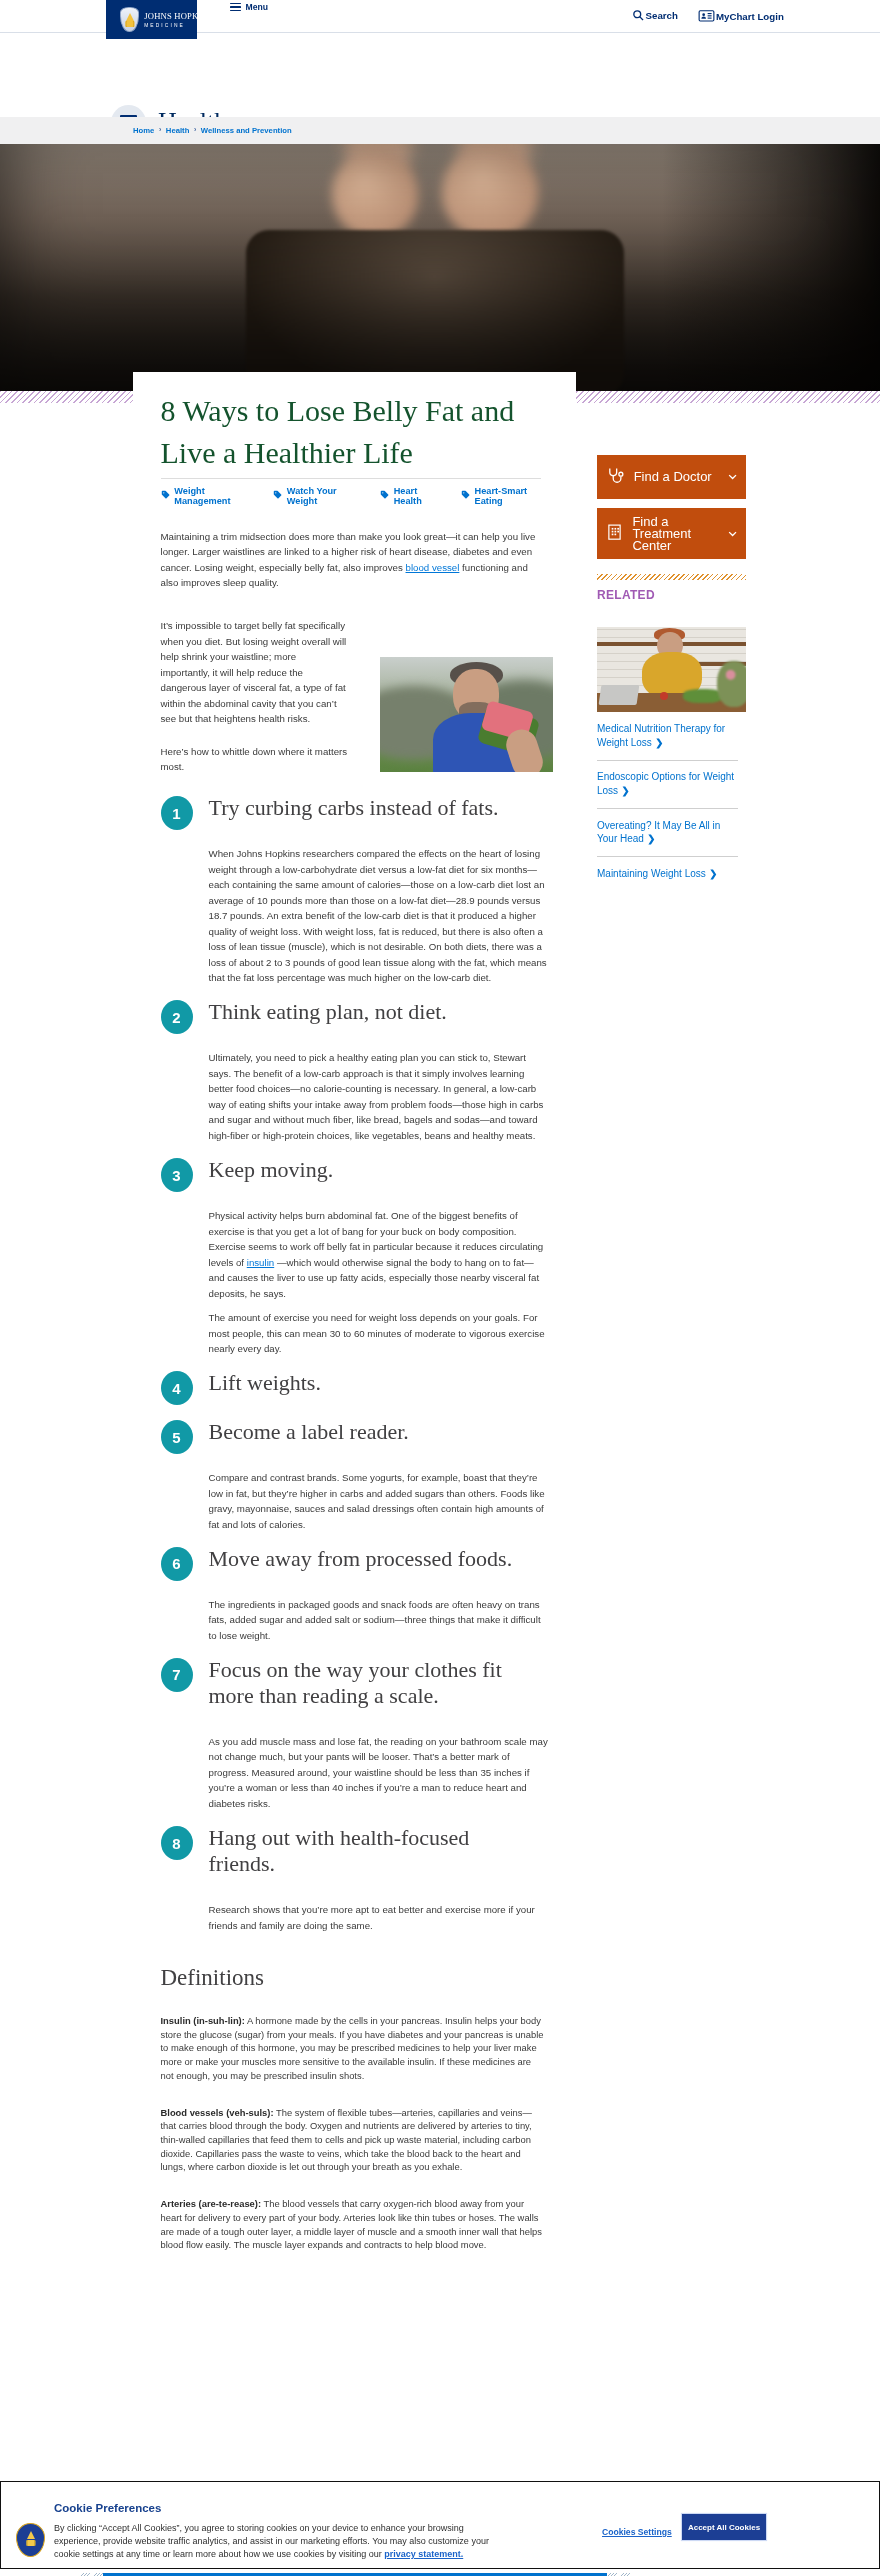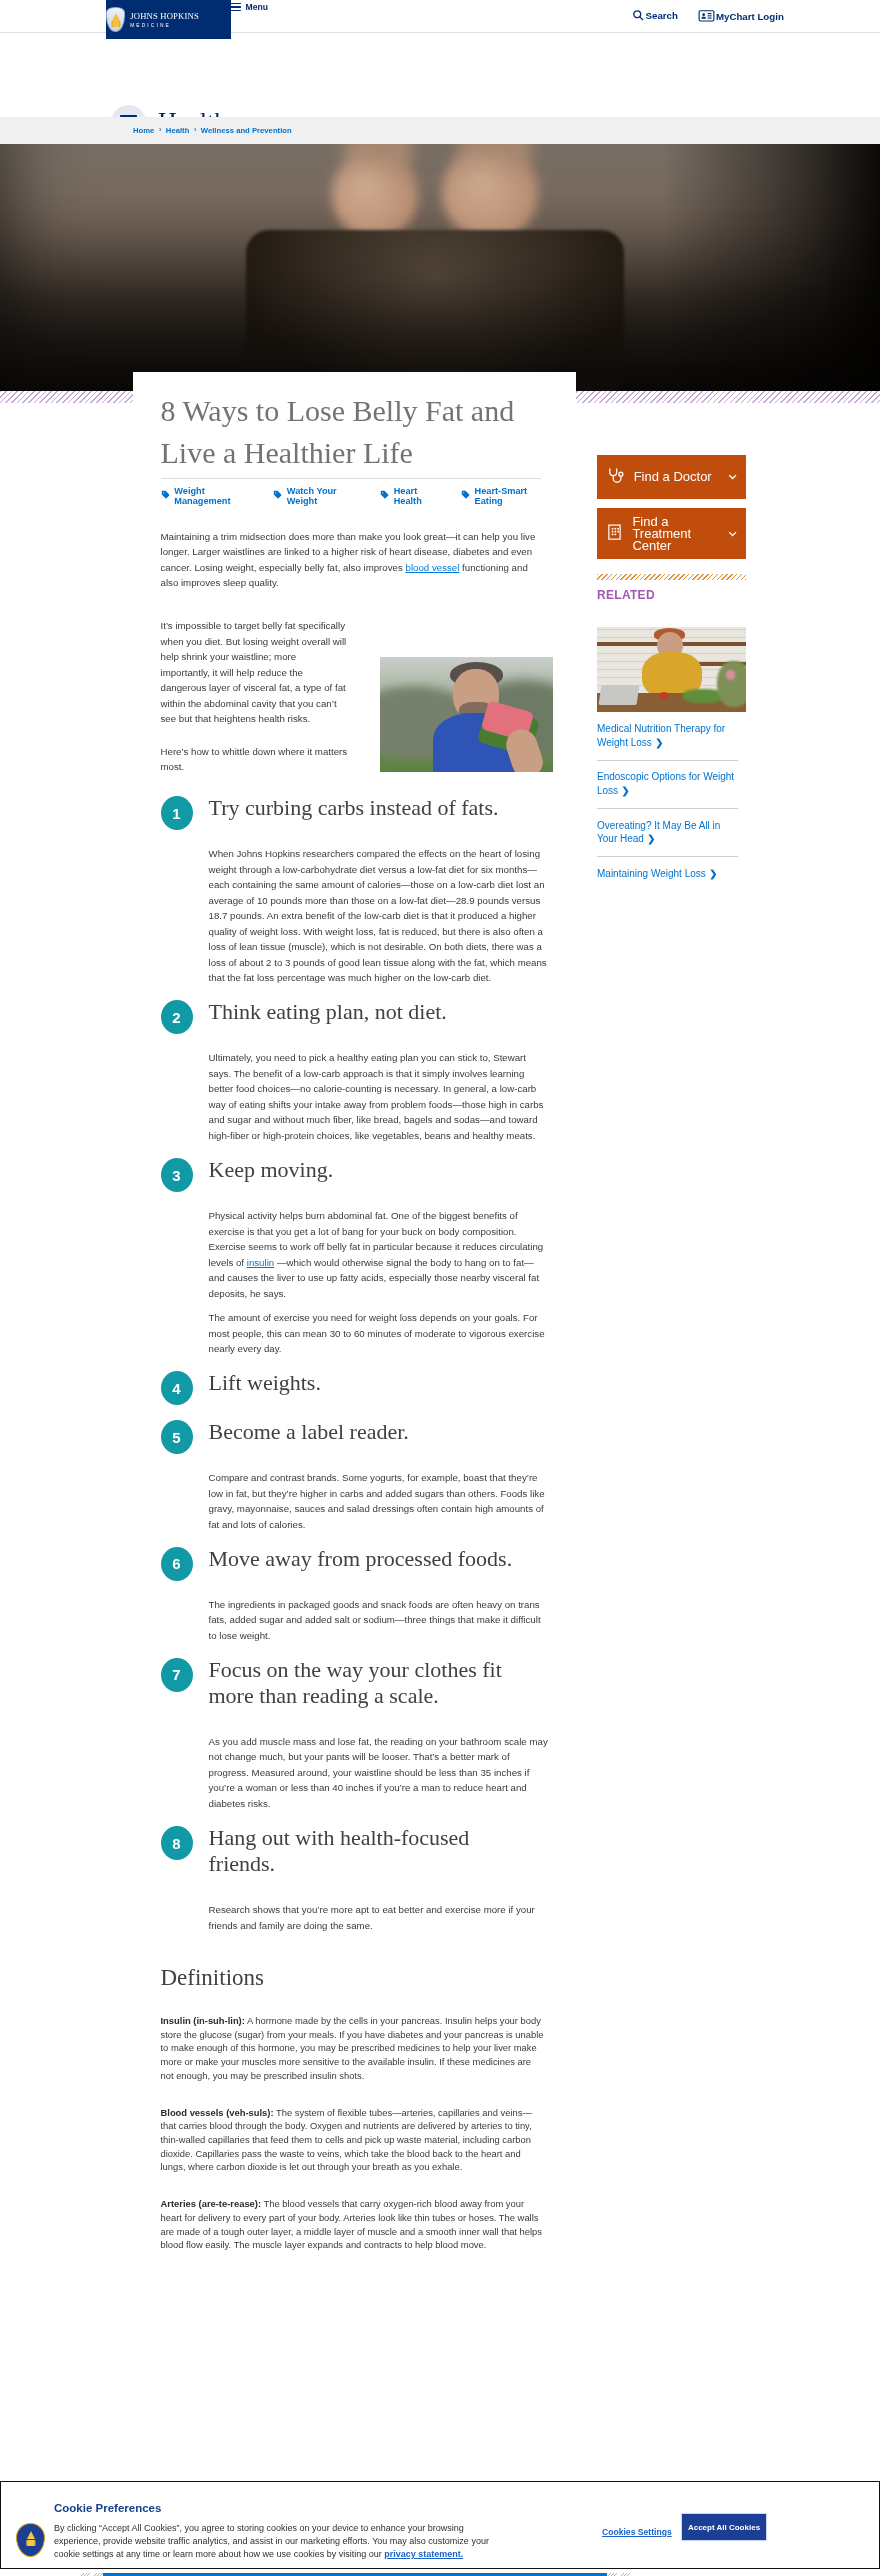--- a/index.html
+++ b/index.html
@@ -5,22 +5,22 @@
   * { margin:0; padding:0; box-sizing:border-box; }
   html,body { background:#fff; }
   body {
     width:880px; height:2576px; position:relative; overflow:hidden;
     font-family:"Liberation Sans", sans-serif; color:#3a3a3a;
   }
   .serif { font-family:"Liberation Serif", serif; }
 
   
   .top-header { position:absolute; left:0; top:0; width:880px; height:33px; background:#fff; border-bottom:0.6px solid #d9dfe8; z-index:4; }
-  .logo-block { position:absolute; left:106px; top:0; width:125px; height:39px; background:#002D72; z-index:5;
-    display:flex; align-items:center; gap:5.2px; padding-left:0; }
+  .logo-block { position:absolute; left:106px; top:0; width:91px; height:39px; background:#002D72; z-index:5;
+    display:flex; align-items:center; gap:5.2px; padding-left:14px; }
   .shield { width:19px; height:25px; background:linear-gradient(180deg,#eef2f9,#c6d2e6); border:1.1px solid #8fa5c8;
     border-radius:9.2px 9.2px 10.3px 10.3px / 5.7px 5.7px 17px 17px; position:relative; flex:none; }
   .dome { position:absolute; left:50%; top:4.6px; transform:translateX(-50%); width:0; height:0;
     border-left:4px solid transparent; border-right:4px solid transparent; border-bottom:8px solid #f2c23e; }
   .dome-base { position:absolute; left:50%; top:13px; transform:translateX(-50%); width:9.2px; height:6.3px; background:#f2c23e;
     border-radius:1.1px; box-shadow:inset 1.1px 0 0 #d8a41f, inset -1.1px 0 0 #d8a41f; }
   .logo-text { display:flex; flex-direction:column; }
   .logo-line1 { font-family:"Liberation Serif",serif; color:#fff; font-size:8.6px; letter-spacing:0.2px; white-space:nowrap; }
   .logo-line2 { color:#fff; font-size:4.9px; letter-spacing:2.1px; margin-top:2.3px; }
   .menu-btn { position:absolute; left:230px; top:2px; display:flex; align-items:center; gap:4.6px; cursor:pointer; }
@@ -54,21 +54,21 @@
     background:radial-gradient(ellipse at 50% 28%,#57493c,#241c14 72%); filter:blur(1.7px); }
   .hero-right-dark { position:absolute; right:0; top:0; width:218px; height:100%;
     background:linear-gradient(270deg,rgba(8,6,4,.9),rgba(8,6,4,0)); }
   .hero-vignette { position:absolute; inset:0; box-shadow:inset 0 -74px 86px rgba(0,0,0,.6), inset 0 23px 52px rgba(0,0,0,.18); }
 
   .lavender-strip { position:absolute; left:0; top:391px; width:880px; height:11.5px;
     background:repeating-linear-gradient(135deg,#c7a6d4 0 1.1px,#ffffff 1.1px 4px); }
 
   
   .card { position:absolute; left:133px; top:372px; width:443px; background:#fff; z-index:2; padding:18.3px 27.5px 26px; }
-  .article-title { font-family:"Liberation Serif",serif; font-weight:400; font-size:30px; line-height:42px; color:#737373; width:366px; }
+  .article-title { font-family:"Liberation Serif",serif; font-weight:400; font-size:30px; line-height:42px; color:#14532d; width:366px; }
   .title-divider { border-top:0.6px solid #ddd; margin-top:3.4px; width:380px; }
   .tags { display:flex; gap:19.5px; align-items:center; margin-top:6.9px; }
   .tag { display:flex; align-items:center; gap:4.6px; color:#0072CE; font-weight:700; font-size:9.2px; cursor:pointer; }
   .tag svg { flex:none; }
   .p-body { font-size:9.7px; line-height:15.5px; color:#3a3a3a; width:378px; margin-top:23px; }
   .inline-link { color:#0077D8; text-decoration:underline; cursor:pointer; }
   .intro-row { display:flex; gap:32px; margin-top:27.5px; width:388px; }
   .intro-left { width:187px; flex:none; }
   .intro-left .p-body { width:187px; margin-top:0; }
   .intro-left .heres { margin-top:17px; }

